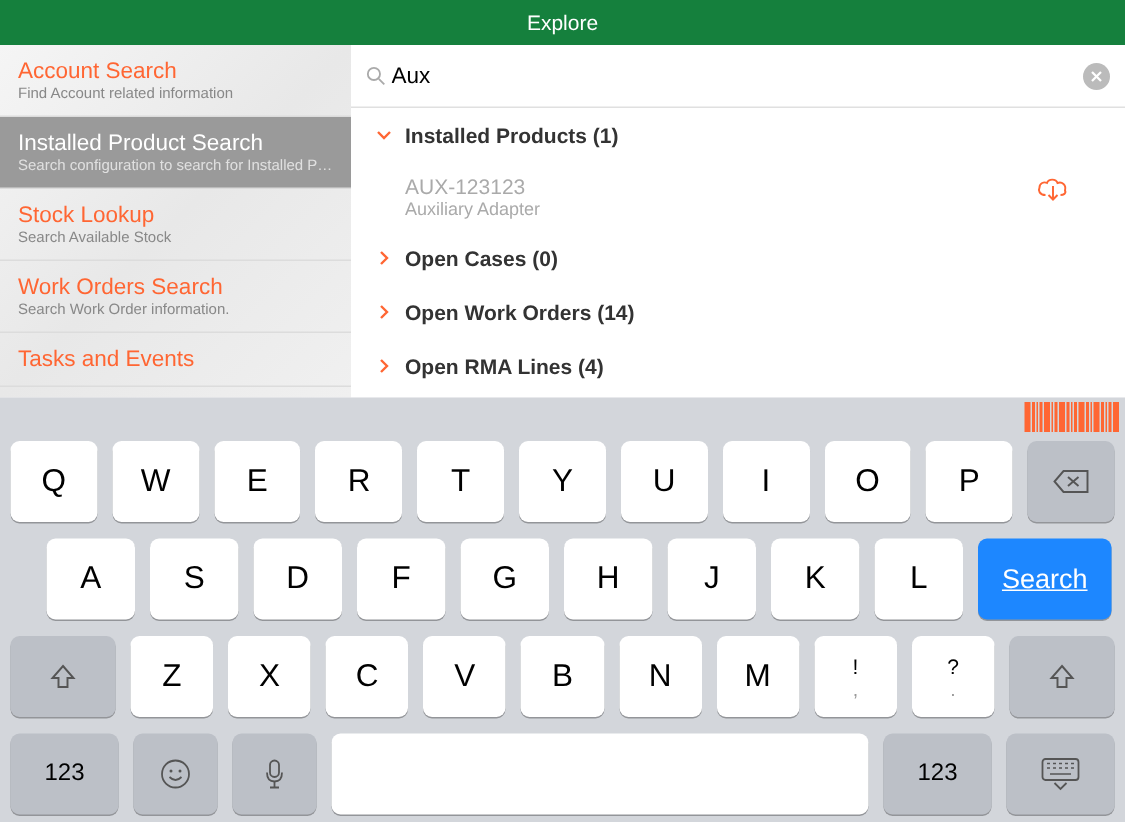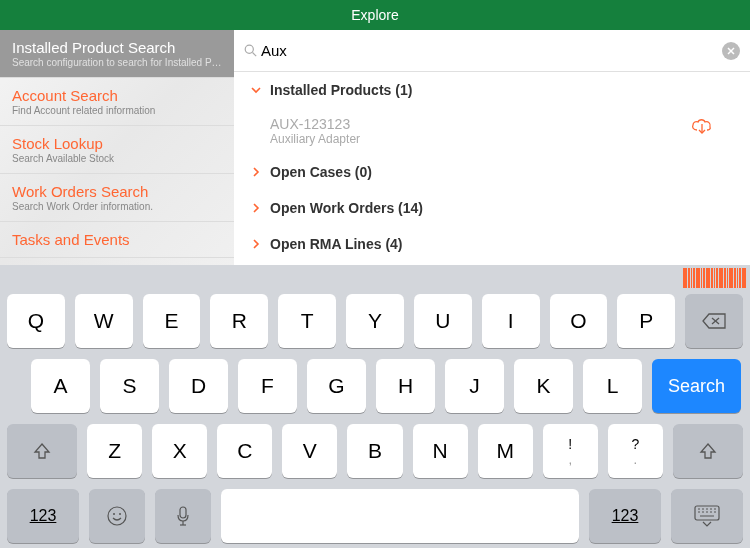--- a/index.html
+++ b/index.html
@@ -36,60 +36,60 @@
   .keyboard-area { height: 283px; background: #d3d6db; display: flex; flex-direction: column; }
   .kb-top { height: 25px; display: flex; justify-content: flex-end; align-items: center; padding-right: 4px; }
   .barcode { display: flex; gap: 1px; height: 20px; align-items: stretch; }
   .barcode span { width: 2px; background: #ff6633; }
   .barcode span.w { width: 4px; }
   .barcode span.t { width: 1px; }
   
   .kb-rows { flex: 1; display: flex; flex-direction: column; padding: 4px 5px 5px 5px; gap: 11px; }
   .kb-row { display: flex; gap: 10px; }
   .key { background: #fff; border-radius: 6px; box-shadow: 0 1px 0 rgba(0,0,0,0.3); display: flex; align-items: center; justify-content: center; font-size: 21px; color: #000; height: 54px; cursor: pointer; user-select: none; }
-  .key.search { background: #1d87ff; color: #fff; font-size: 18px; }
+  .key.search { background: #1d87ff; color: #fff; font-size: 18px; text-decoration: underline; }
   .row1 .key { width: 59px; }
   .row1 .key.backspace { width: 59px; background: #bcc0c7; }
   .row1 { padding: 0 2px; }
   .row2 { padding: 0 2px; }
   .row2 .key { width: 59px; }
   .row2 .key.search { width: 89px; }
   .row2 .spacer-left { width: 14px; }
   .row3 { padding: 0 2px; }
   .row3 .key { width: 59px; }
   .row3 .key.shift { width: 75px; background: #bcc0c7; color: #555; }
   .row3 .key.shift-r { width: 75px; background: #bcc0c7; color: #555; }
   .row3 .key.dual { flex-direction: column; font-size: 14px; line-height: 1; gap: 2px; }
   .row3 .key.dual .sub { color: #999; font-size: 13px; }
-  .row4 { padding: 0 2px; text-decoration: underline; }
+  .row4 { padding: 0 2px; }
   .row4 .key { height: 54px; }
   .row4 .key.num { width: 72px; background: #bcc0c7; font-size: 16px; }
   .row4 .key.sm { width: 56px; background: #bcc0c7; font-size: 20px; }
   .row4 .key.space { flex: 1; }
   .row4 .key.num-r { width: 72px; background: #bcc0c7; font-size: 16px; }
   .row4 .key.dismiss { width: 72px; background: #bcc0c7; }
   
   svg { display: block; }
 </style>
 </head>
 <body>
 
 <div class="header">
   <span>Explore</span>
 </div>
 
 <div class="content">
   <div class="sidebar">
+    <div class="sidebar-item">
+      <div class="sidebar-item-title">Account Search</div>
+      <div class="sidebar-item-sub">Find Account related information</div>
+    </div>
     <div class="sidebar-item selected">
       <div class="sidebar-item-title">Installed Product Search</div>
       <div class="sidebar-item-sub">Search configuration to search for Installed Pr...</div>
-    </div>
-    <div class="sidebar-item">
-      <div class="sidebar-item-title">Account Search</div>
-      <div class="sidebar-item-sub">Find Account related information</div>
     </div>
     <div class="sidebar-item">
       <div class="sidebar-item-title">Stock Lookup</div>
       <div class="sidebar-item-sub">Search Available Stock</div>
     </div>
     <div class="sidebar-item">
       <div class="sidebar-item-title">Work Orders Search</div>
       <div class="sidebar-item-sub">Search Work Order information.</div>
     </div>
     <div class="sidebar-item">

